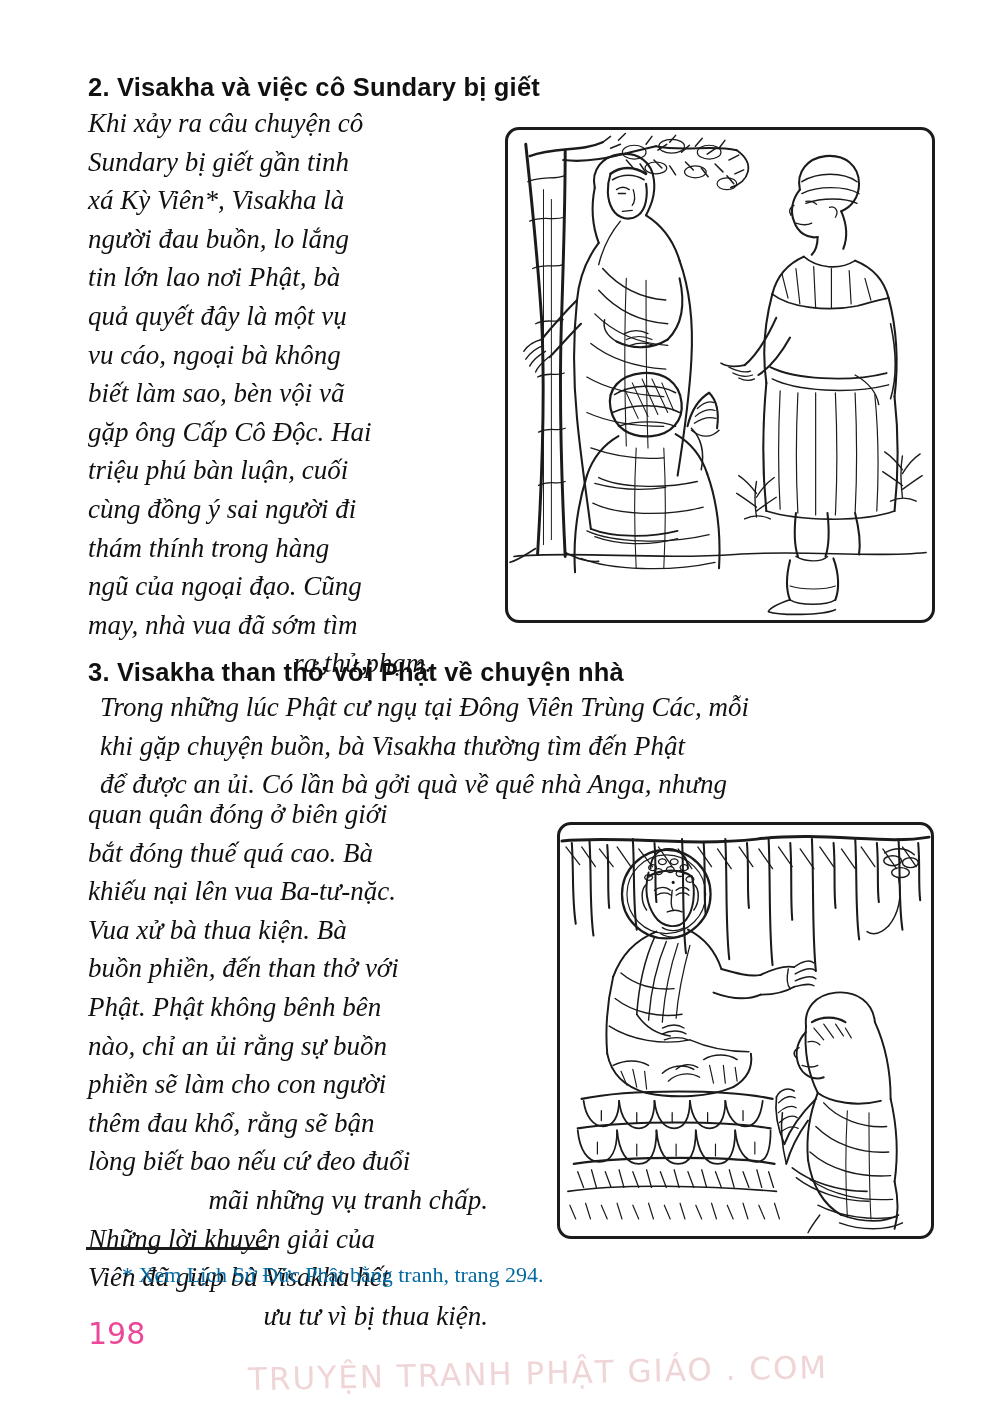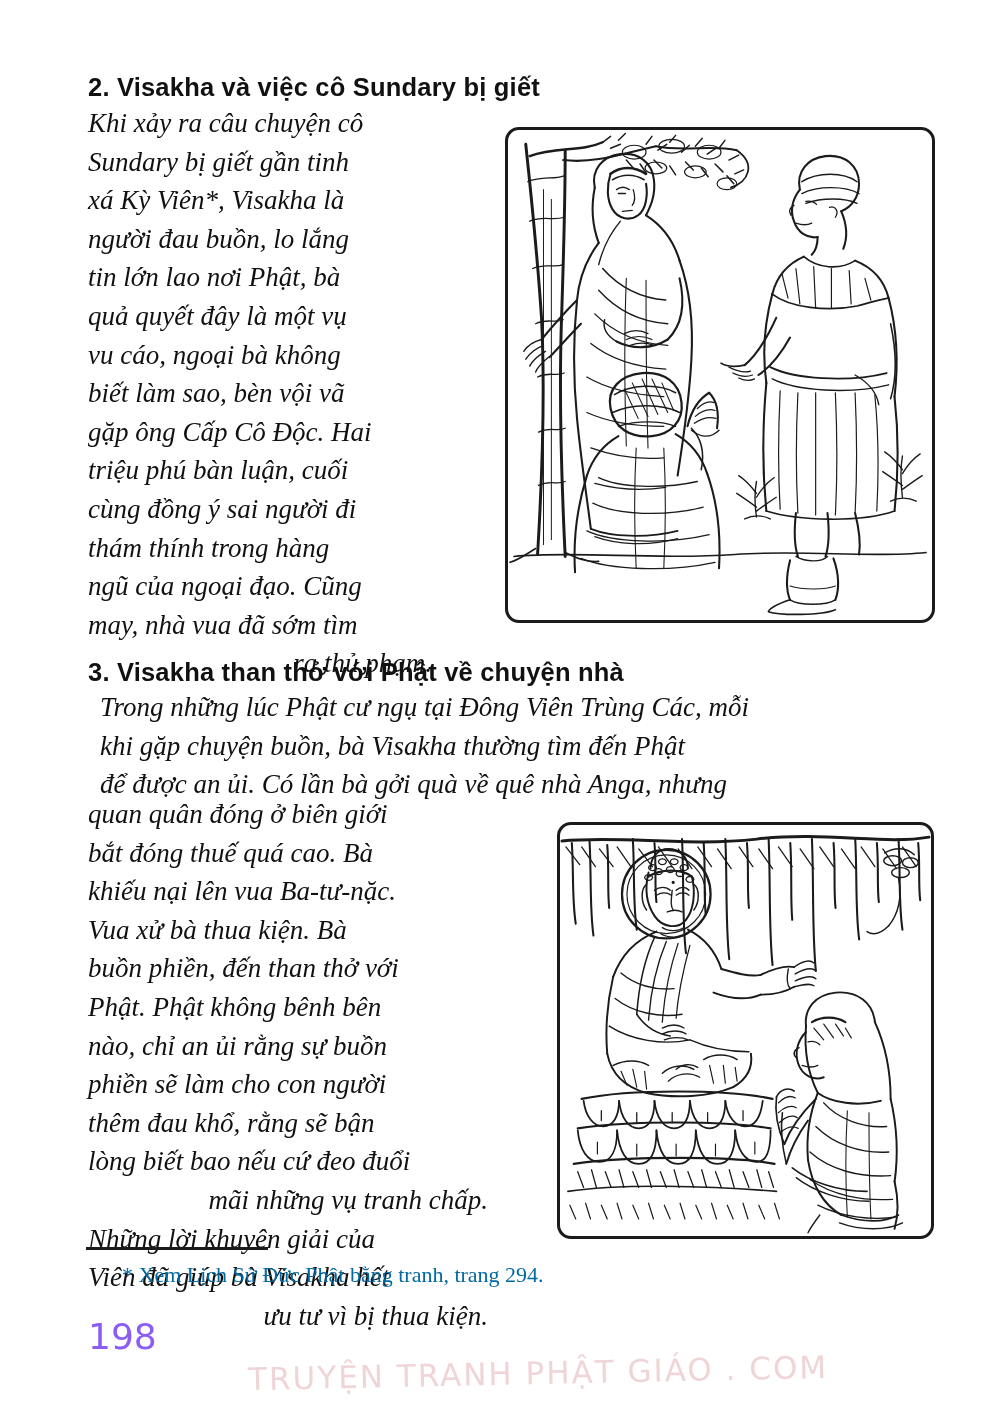--- a/index.html
+++ b/index.html
@@ -120,22 +120,22 @@
     color: #0369a1;
     white-space: nowrap;
   }
 
   
   #page-number {
     position: absolute;
     left: 88px;
     top: 1316px;
     font-family: "DejaVu Sans", "Liberation Sans", sans-serif;
-    font-size: 36px;
-    color: #8b5cf6;
+    font-size: 30px;
+    color: #ec4899;
   }
 
   
   #watermark {
     position: absolute;
     left: 248px;
     top: 1355px;
     font-family: "DejaVu Sans", "Liberation Sans", sans-serif;
     font-size: 31px;
     letter-spacing: 2px;

